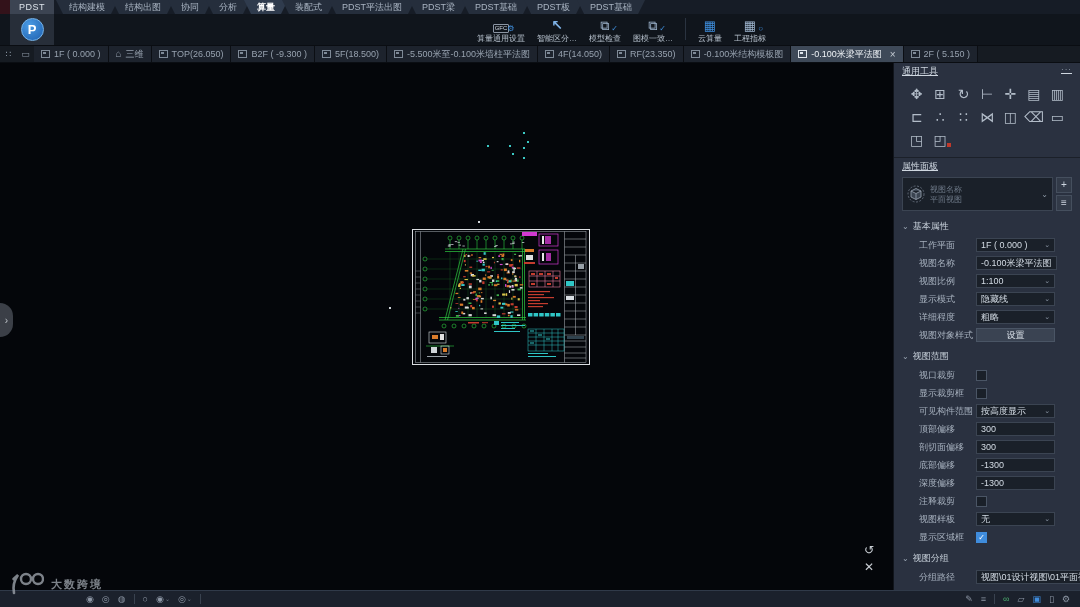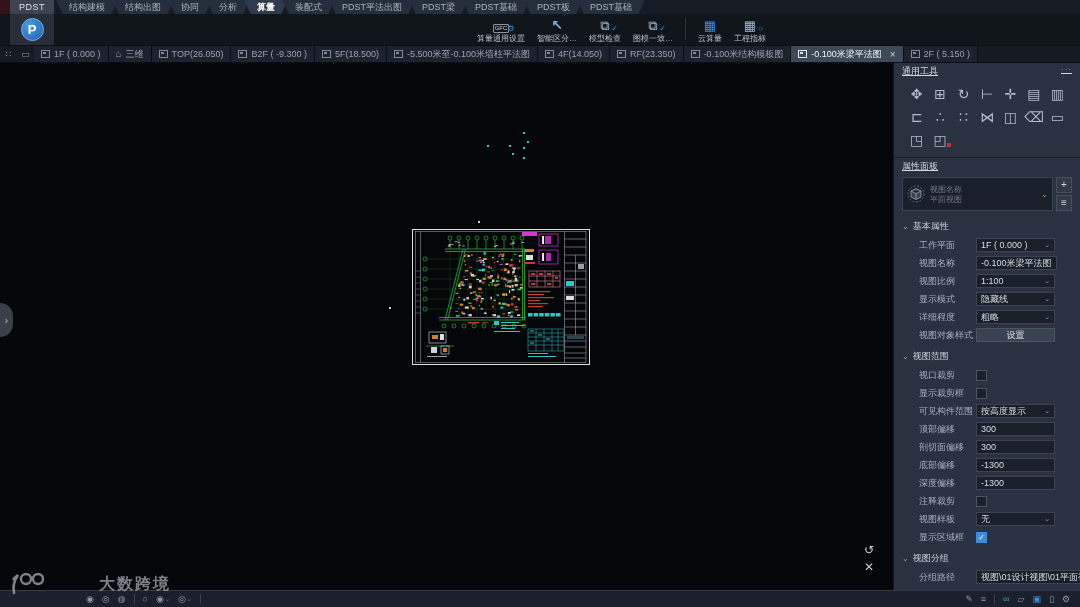--- a/index.html
+++ b/index.html
@@ -94,21 +94,21 @@
     border-top:1px solid #303a49; display:flex; align-items:center; justify-content:space-between;
     padding:0 10px 0 86px; color:#8d97a5; font-size:9px; }
   .sbgroup { display:flex; align-items:center; gap:8px; }
   .sbsep { width:1px; height:10px; background:#39424f; }
   .sbi { display:flex; align-items:center; gap:1px; line-height:10px; }
   .sbcaret { font-size:6px; color:#6f7987; }
 
   
   .watermark { position:absolute; left:8px; top:572px; display:flex; align-items:center; gap:7px;
     color:#9ba1a9; opacity:.8; pointer-events:none; z-index:40; }
-  .wmtext { font-size:16px; font-weight:bold; letter-spacing:2px;margin-left:48px; }
+  .wmtext { font-size:11px; font-weight:bold; letter-spacing:2px; }
 </style>
 </head>
 <body>
 
 <div class="stage">
 
   <div class="menubar">
     <div class="redstrip"></div>
     <div class="pdst-label">PDST</div>
     <div class="mtabs">

